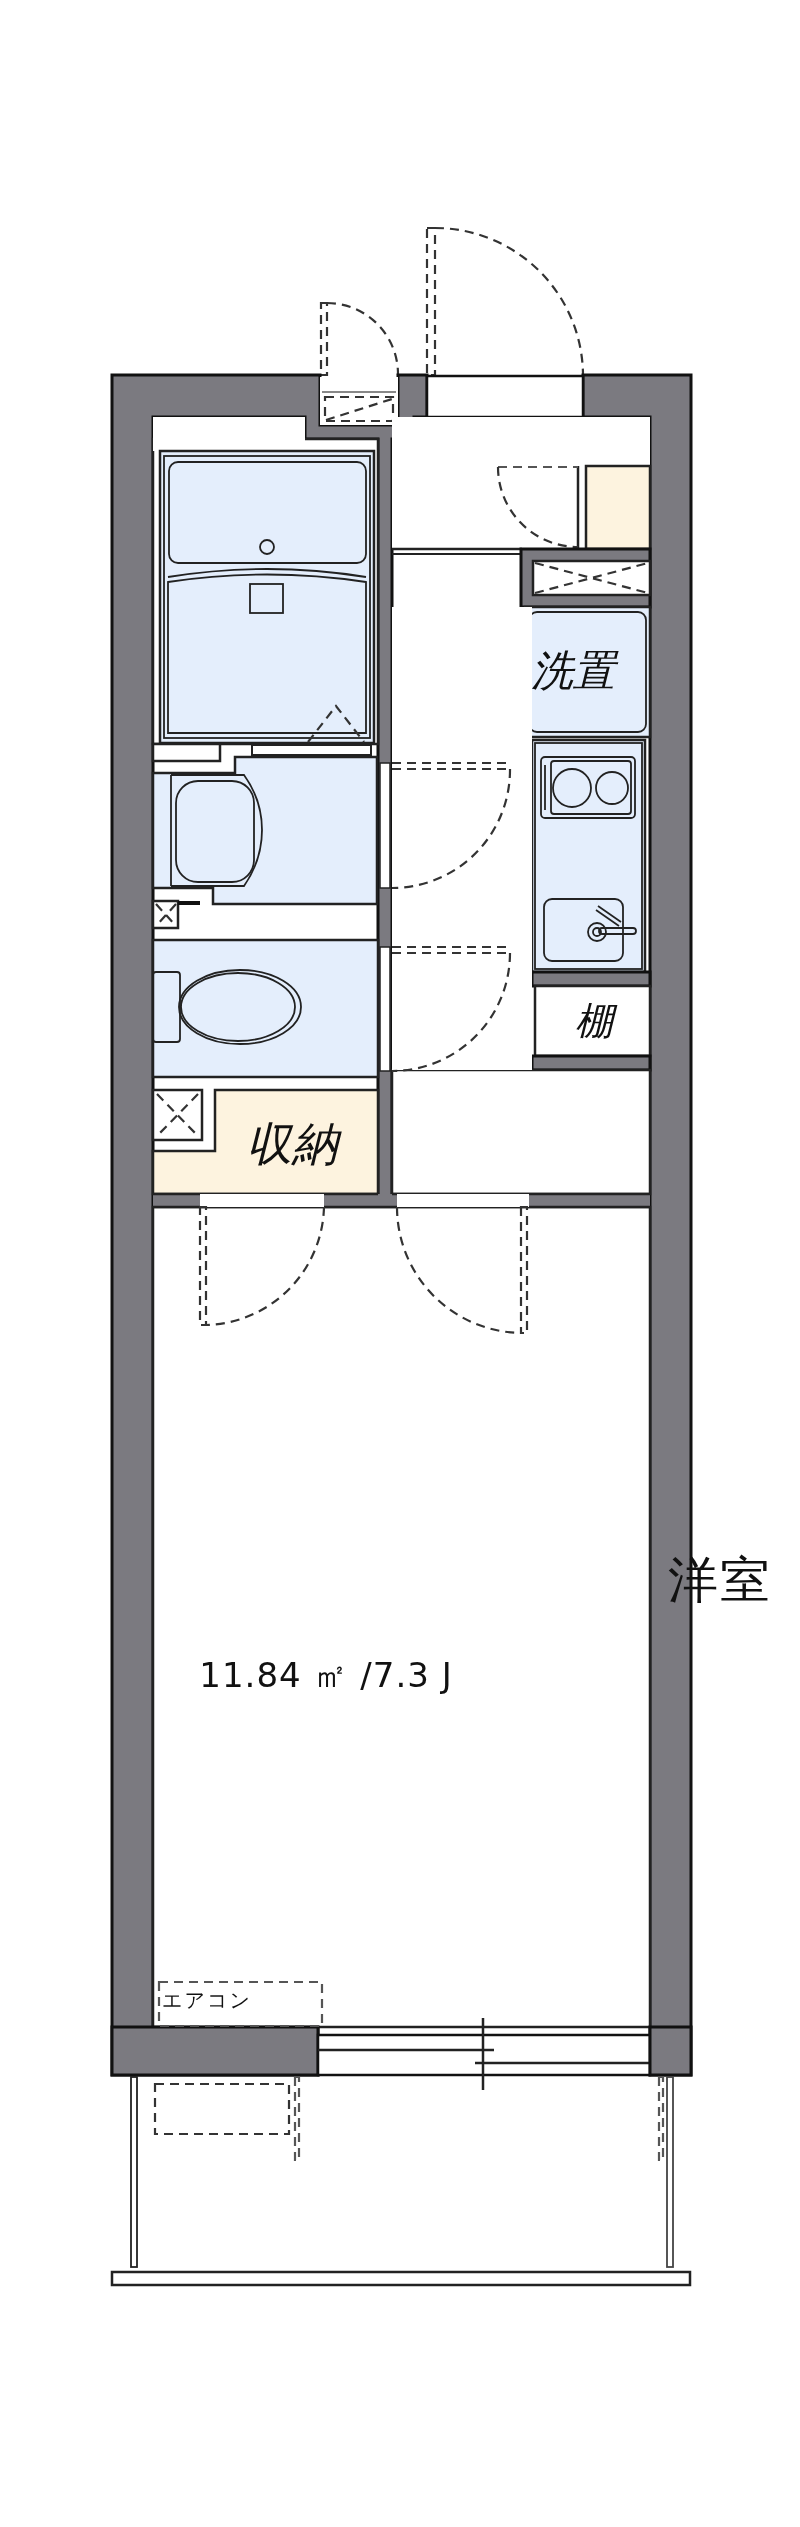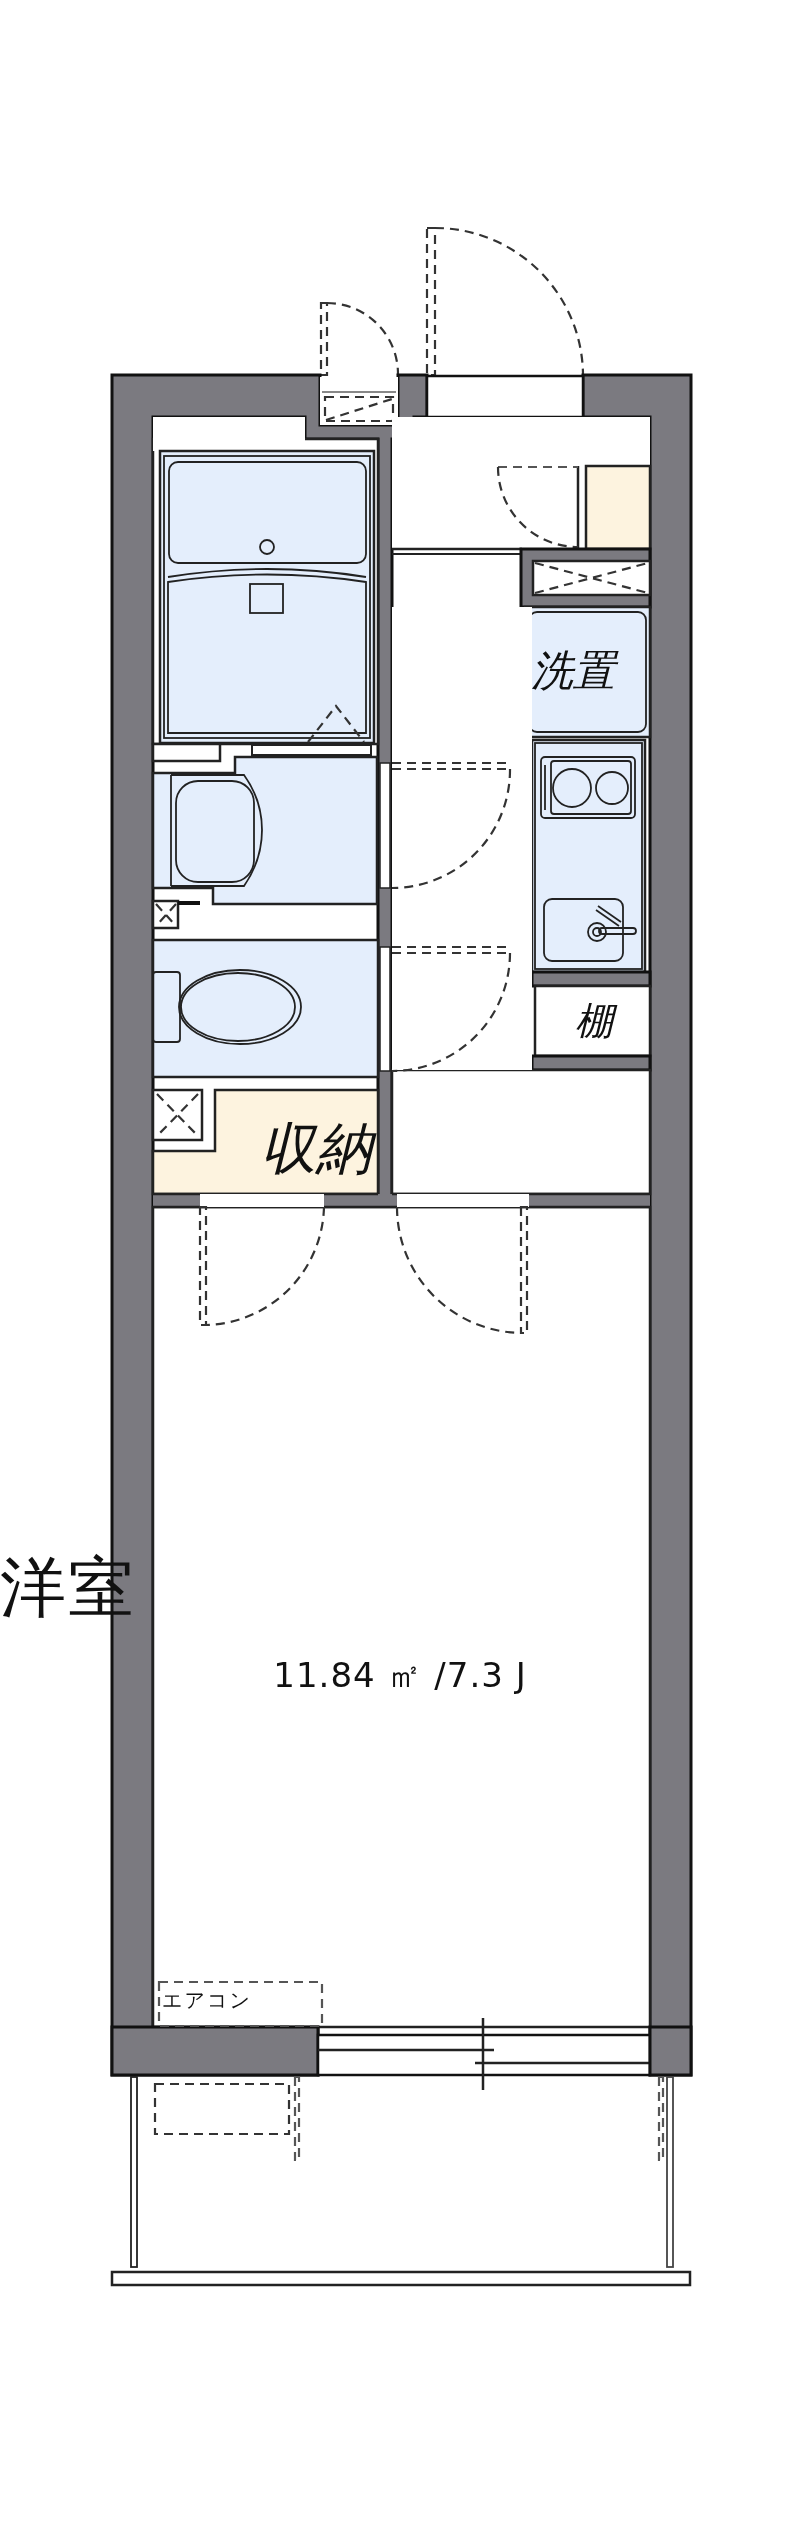--- a/index.html
+++ b/index.html
@@ -8,22 +8,22 @@
   .wall { fill: #7b7a80; stroke: #111; stroke-width: 3; }
   .wall-nostroke { fill: #7b7a80; }
   .blue { fill: #e4eefc; stroke: #222; stroke-width: 2.5; }
   .yellow { fill: #fdf3df; stroke: #222; stroke-width: 2.5; }
   .white { fill: #ffffff; stroke: #222; stroke-width: 2.5; }
   .line { fill: none; stroke: #222; stroke-width: 2.5; }
   .thin { fill: none; stroke: #222; stroke-width: 1.8; }
   .dash { fill: none; stroke: #333; stroke-width: 2.2; stroke-dasharray: 9 6; }
   .dash-g { fill: none; stroke: #555; stroke-width: 2.2; stroke-dasharray: 9 6; }
   .label { position: absolute; color: #111; white-space: nowrap; line-height: 1; }
-  .lbl-room { font-size: 66px; left: 0; width: 772px; text-align: left; top: 1555px; letter-spacing: 2px; }
-  .lbl-area { font-size: 34px; left: 0; width: 800px; text-align: center; top: 1658px; letter-spacing: 1px; }
+  .lbl-room { font-size: 50px; left: 0; width: 772px; text-align: right; top: 1555px; letter-spacing: 2px; }
+  .lbl-area { font-size: 34px; left: 0; width: 652px; text-align: center; top: 1658px; letter-spacing: 1px; }
   .lbl-small { font-size: 38px; font-style: italic; }
   .lbl-ac { font-size: 20px; left: 162px; top: 1990px; letter-spacing: 2px; }
 </style>
 </head>
 <body>
 
 <svg id="plan" viewBox="0 0 800 2527" xmlns="http://www.w3.org/2000/svg">
 
   <g>
     <rect x="427" y="228" width="8" height="147" class="dash"></rect>
@@ -200,14 +200,14 @@
     <rect x="155" y="2084" width="134" height="50" class="dash"></rect>
     <rect x="295" y="2077" width="4" height="83" class="dash-g" stroke-width="1.8"></rect>
     <rect x="659" y="2077" width="4" height="83" class="dash-g" stroke-width="1.8"></rect>
   </g>
 </svg>
 
 <div class="label lbl-room">洋室</div>
 <div class="label lbl-area">11.84 ㎡ /7.3 J</div>
 <div class="label lbl-small" style="left:531px; top:650px; font-size:42px;">洗置</div>
 <div class="label lbl-small" style="left:575px; top:1002px; font-size:38px;">棚</div>
-<div class="label lbl-small" style="left:260px; top:1121px; font-size:56px;">収納</div>
+<div class="label lbl-small" style="left:246px; top:1121px; font-size:46px;">収納</div>
 <div class="label lbl-ac">エアコン</div>
 
 </body></html>

